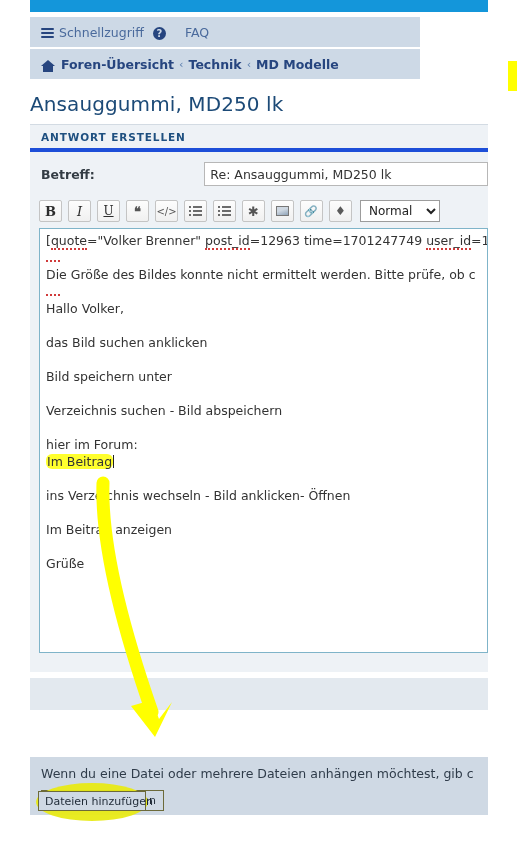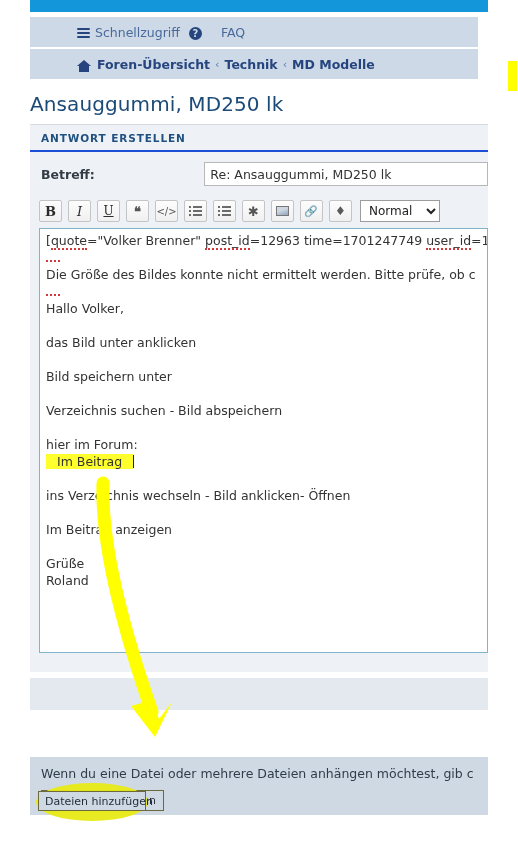--- a/index.html
+++ b/index.html
@@ -21,24 +21,23 @@
   
   .topbar {
     position: absolute;
     left: 30px; top: 0; width: 458px; height: 12px;
     background: #1496da;
   }
 
   
   .navbar {
     position: absolute;
-    left: 30px; width: 448px;
+    left: 30px; width: 390px;
     background: #cdd9e6;
     border-top: 1px solid #ffffff;
-    padding-left: 36px;
   }
   .navbar-quick { top: 16px; height: 31px; }
   .navbar-crumb { top: 48px; height: 31px; }
 
   .navrow {
     display: flex; align-items: center; height: 100%;
     padding-left: 11px;
     font-size: 12.5px; color: #38558b;
     white-space: nowrap;
   }
@@ -95,21 +94,21 @@
 
   
   .panel {
     position: absolute; left: 30px; top: 124px;
     width: 458px; height: 548px;
     background: #eef2f6;
     border-top: 1px solid #d3dbe3;
   }
   .panel-header {
     height: 27px;
-    border-bottom: 2px solid #1d4ed8;
+    border-bottom: 4px solid #1d4ed8;
     display: flex; align-items: center;
     padding-left: 11px;
     font-size: 10.5px; font-weight: bold; color: #1f5080;
     letter-spacing: 0.9px;
     background: #eef2f6;
   }
 
   
   .subject-row {
     position: absolute; left: 0; top: 28px;
@@ -206,21 +205,22 @@
     border-bottom: 2px dotted #d03a3a;
     padding-bottom: 0px;
   }
   .mini-sq {
     display: inline-block;
     width: 14px; height: 6px;
     border-bottom: 2px dotted #d03a3a;
   }
   .hl-text {
     background: #ffff2e;
-    padding: 0 11px;
+    padding: 0 1px;
+    border-radius: 6px;
   }
   .caret {
     display: inline-block; width: 1px; height: 13px;
     background: #222; vertical-align: -2px;
   }
 
   
   .panel-footer-strip {
     position: absolute; left: 9px; top: 534px;
     width: 449px; height: 6px;
@@ -388,35 +388,34 @@
     </div>
 
     <div class="editor">
       <div id="editor-lines">
           <div class="ed-line"><span>[</span><span class="sq">quote</span><span>="Volker Brenner" </span><span class="sq">post_id</span><span>=12963 time=1701247749 </span><span class="sq">user_id</span><span>=134</span></div>
           <div class="ed-line blank"><span class="mini-sq"></span></div>
           <div class="ed-line">Die Größe des Bildes konnte nicht ermittelt werden. Bitte prüfe, ob c</div>
           <div class="ed-line blank"><span class="mini-sq"></span></div>
           <div class="ed-line">Hallo Volker,</div>
           <div class="ed-line blank"></div>
-          <div class="ed-line">das Bild unter anklicken</div>
+          <div class="ed-line">das Bild suchen anklicken</div>
           <div class="ed-line blank"></div>
           <div class="ed-line">Bild speichern unter</div>
           <div class="ed-line blank"></div>
           <div class="ed-line">Verzeichnis suchen - Bild abspeichern</div>
           <div class="ed-line blank"></div>
           <div class="ed-line">hier im Forum:</div>
           <div class="ed-line"><span class="hl-text">Im Beitrag</span><span class="caret"></span></div>
           <div class="ed-line blank"></div>
           <div class="ed-line">ins Verzeichnis wechseln - Bild anklicken- Öffnen</div>
           <div class="ed-line blank"></div>
           <div class="ed-line">Im Beitrag anzeigen</div>
           <div class="ed-line blank"></div>
           <div class="ed-line">Grüße</div>
-          <div class="ed-line">Roland</div>
         </div>
     </div>
 
     <div class="panel-footer-strip"></div>
   </div>
 
   <div class="band"></div>
 
   <div class="tabs">
     <div class="tab inactive">Optionen</div>

